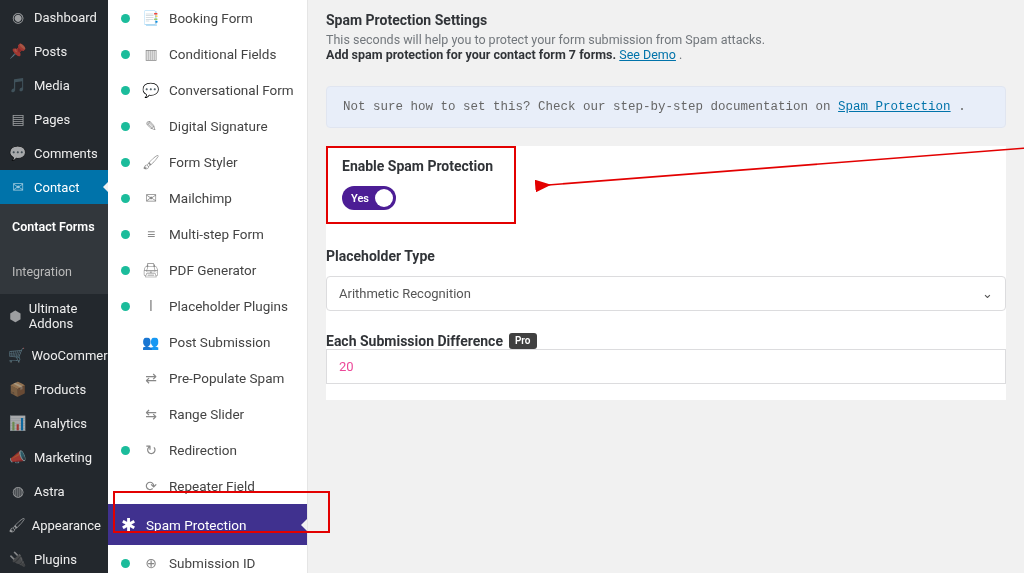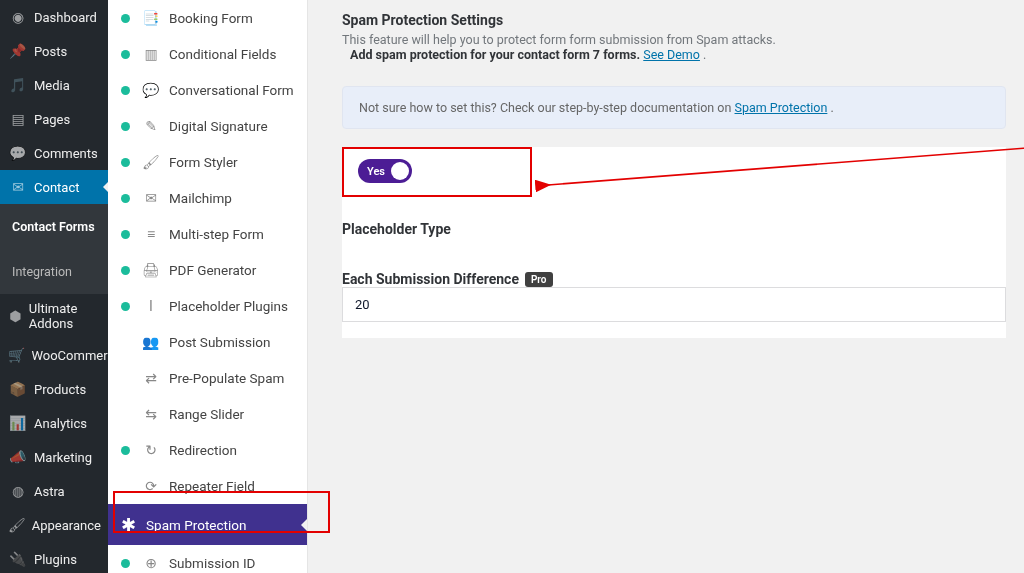--- a/index.html
+++ b/index.html
@@ -15,45 +15,45 @@
 .wp-sub .wp-subitem.current { color:#fff; font-weight:600; }
 
 .addon-panel { width: 200px; background: #fff; height: 573px; overflow-y: auto; border-right: 1px solid #e5e5e5; }
 .addon-item { display: flex; align-items: center; padding: 10px 13px; font-size: 13.5px; color: #444; cursor: pointer; position: relative; }
 .addon-item .bullet { width: 9px; height: 9px; border-radius: 50%; background: #1bbc9b; margin-right: 13px; flex-shrink:0; }
 .addon-item .addon-icon { width: 16px; height: 16px; margin-right: 10px; color: #888; font-size: 14px; display:inline-flex; align-items:center; justify-content:center; }
 .addon-item.active { background: #40318f; color: #fff; }
 .addon-item.active .bullet { background: transparent; color:#fff; width:auto; height:auto; margin-right:10px; font-size:18px; border-radius:0; }
 .addon-item.active:after { content:""; position:absolute; right:0; top:50%; margin-top:-6px; border:6px solid transparent; border-right-color:#f1f1f1; }
 
-.content { flex:1; height:452px; overflow-y:auto; padding: 0 0 20px 16px; }
+.content { flex:1; height:452px; overflow-y:auto; padding: 0 0 20px 0; }
 .header-block { padding: 12px 18px 10px; }
 .header-title { font-size: 14px; font-weight: 700; color:#313438; margin-bottom:4px; }
 .header-sub { font-size: 12.5px; color:#72777c; }
-.header-sub strong { color:#313438;margin-left:8px; }
+.header-sub strong { color:#313438; }
 .header-sub a { color:#0073aa; text-decoration:underline; }
 
-.info-box { margin: 14px 18px 18px; background:#e8eef9; border:1px solid #e0e5f0; border-radius:4px; padding:13px 16px; font-size:12.5px; color:#666; }
+.info-box { margin: 14px 18px 18px; background:#e8eef9; border:1px solid #e0e5f0; border-radius:4px; padding:13px 16px; font-size:12.5px; color:#666;font-family:Liberation Mono, monospace; }
 .info-box a { color:#0073aa; text-decoration:underline; }
 
 .panel { margin: 0 18px; background:#fff; }
 
 .block { padding: 6px 0 16px; }
 .block-title { font-size: 14px; font-weight:700; color:#313438; margin-bottom:12px; }
 .block-hint { font-size:12px; color:#b4b4b4; margin-top:4px; margin-bottom:8px; }
 
 .hl-red { border:2px solid #e30000; padding:10px 14px 12px; margin:0 0 18px; width:190px; }
 
 .toggle { width:54px; height:24px; border-radius:12px; background:#4c1d95; position:relative; display:flex; align-items:center; cursor:pointer; }
 .toggle-label { color:#fff; font-size:11px; padding-left:9px; font-weight:600; }
 .toggle-knob { width:18px; height:18px; background:#fff; border-radius:50%; position:absolute; right:3px; top:3px; }
 
 .select { width:100%; border:1px solid #dcdcde; border-radius:4px; padding:9px 12px; background:#fff; display:flex; justify-content:space-between; align-items:center; font-size:13px; color:#555; cursor:pointer; }
 
-.input { width:100%; border:1px solid #dcdcde; border-radius:0; padding:9px 12px; background:#fff; font-size:13px; color:#0f172a; }
+.input { width:100%; border:1px solid #dcdcde; border-radius:0; padding:9px 12px; background:#fff; font-size:13px; color:#ec4899; }
 
 .pro-badge { display:inline-block; background:#404040; color:#fff; font-size:10px; font-weight:600; padding:2px 6px; border-radius:3px; margin-left:6px; }
 
 .annot-arrow { position:absolute; pointer-events:none; }
 .annot-addon-box { position:absolute; border:2px solid #e30000; pointer-events:none; }
 
 .content-wrap { position:relative; }
 </style>
 </head>
 <body>
@@ -201,43 +201,48 @@
       <span class="bullet"></span>
       <span class="addon-icon">⊕</span>
       <span>Submission ID</span>
     </div>
   </div>
 
 <div class="content content-wrap">
   <div class="header-block">
     <div class="header-title">Spam Protection Settings</div>
     <div class="header-sub">
-      <span>This feature will help you to protect form form submission from Spam attacks.</span><br>
+      <span>This seconds will help you to protect your form submission from Spam attacks.</span><br>
       <strong>Add spam protection for your contact form 7 forms. </strong><a href="#">See Demo</a> .
     </div>
   </div>
 
   <div class="info-box">
     <span>Not sure how to set this? Check our step-by-step documentation on </span><a href="#">Spam Protection</a> .
   </div>
 
   <div class="panel">
     <div class="hl-red">
+      <div class="block-title">Enable Spam Protection</div>
       <div class="toggle">
         <span class="toggle-label">Yes</span>
         <span class="toggle-knob"></span>
       </div>
     </div>
 
     <div class="block">
       <div class="block-title">Placeholder Type</div>
+      <div class="select">
+        <span>Arithmetic Recognition</span>
+        <span>⌄</span>
+      </div>
     </div>
 
     <div class="block">
-      <div style="display:flex;align-items:center">
+      <div style="display:flex;">
         <span class="block-title" style="margin-bottom:0">Each Submission Difference</span>
         <span class="pro-badge">Pro</span>
       </div>
       <div class="input">20</div>
     </div>
   </div>
 
   <svg class="annot-arrow" style="left:222px; top:130px; width:610px; height:80px;">
     <defs>
         <marker id="ah1" markerWidth="10" markerHeight="8" refX="2" refY="4" orient="auto">

